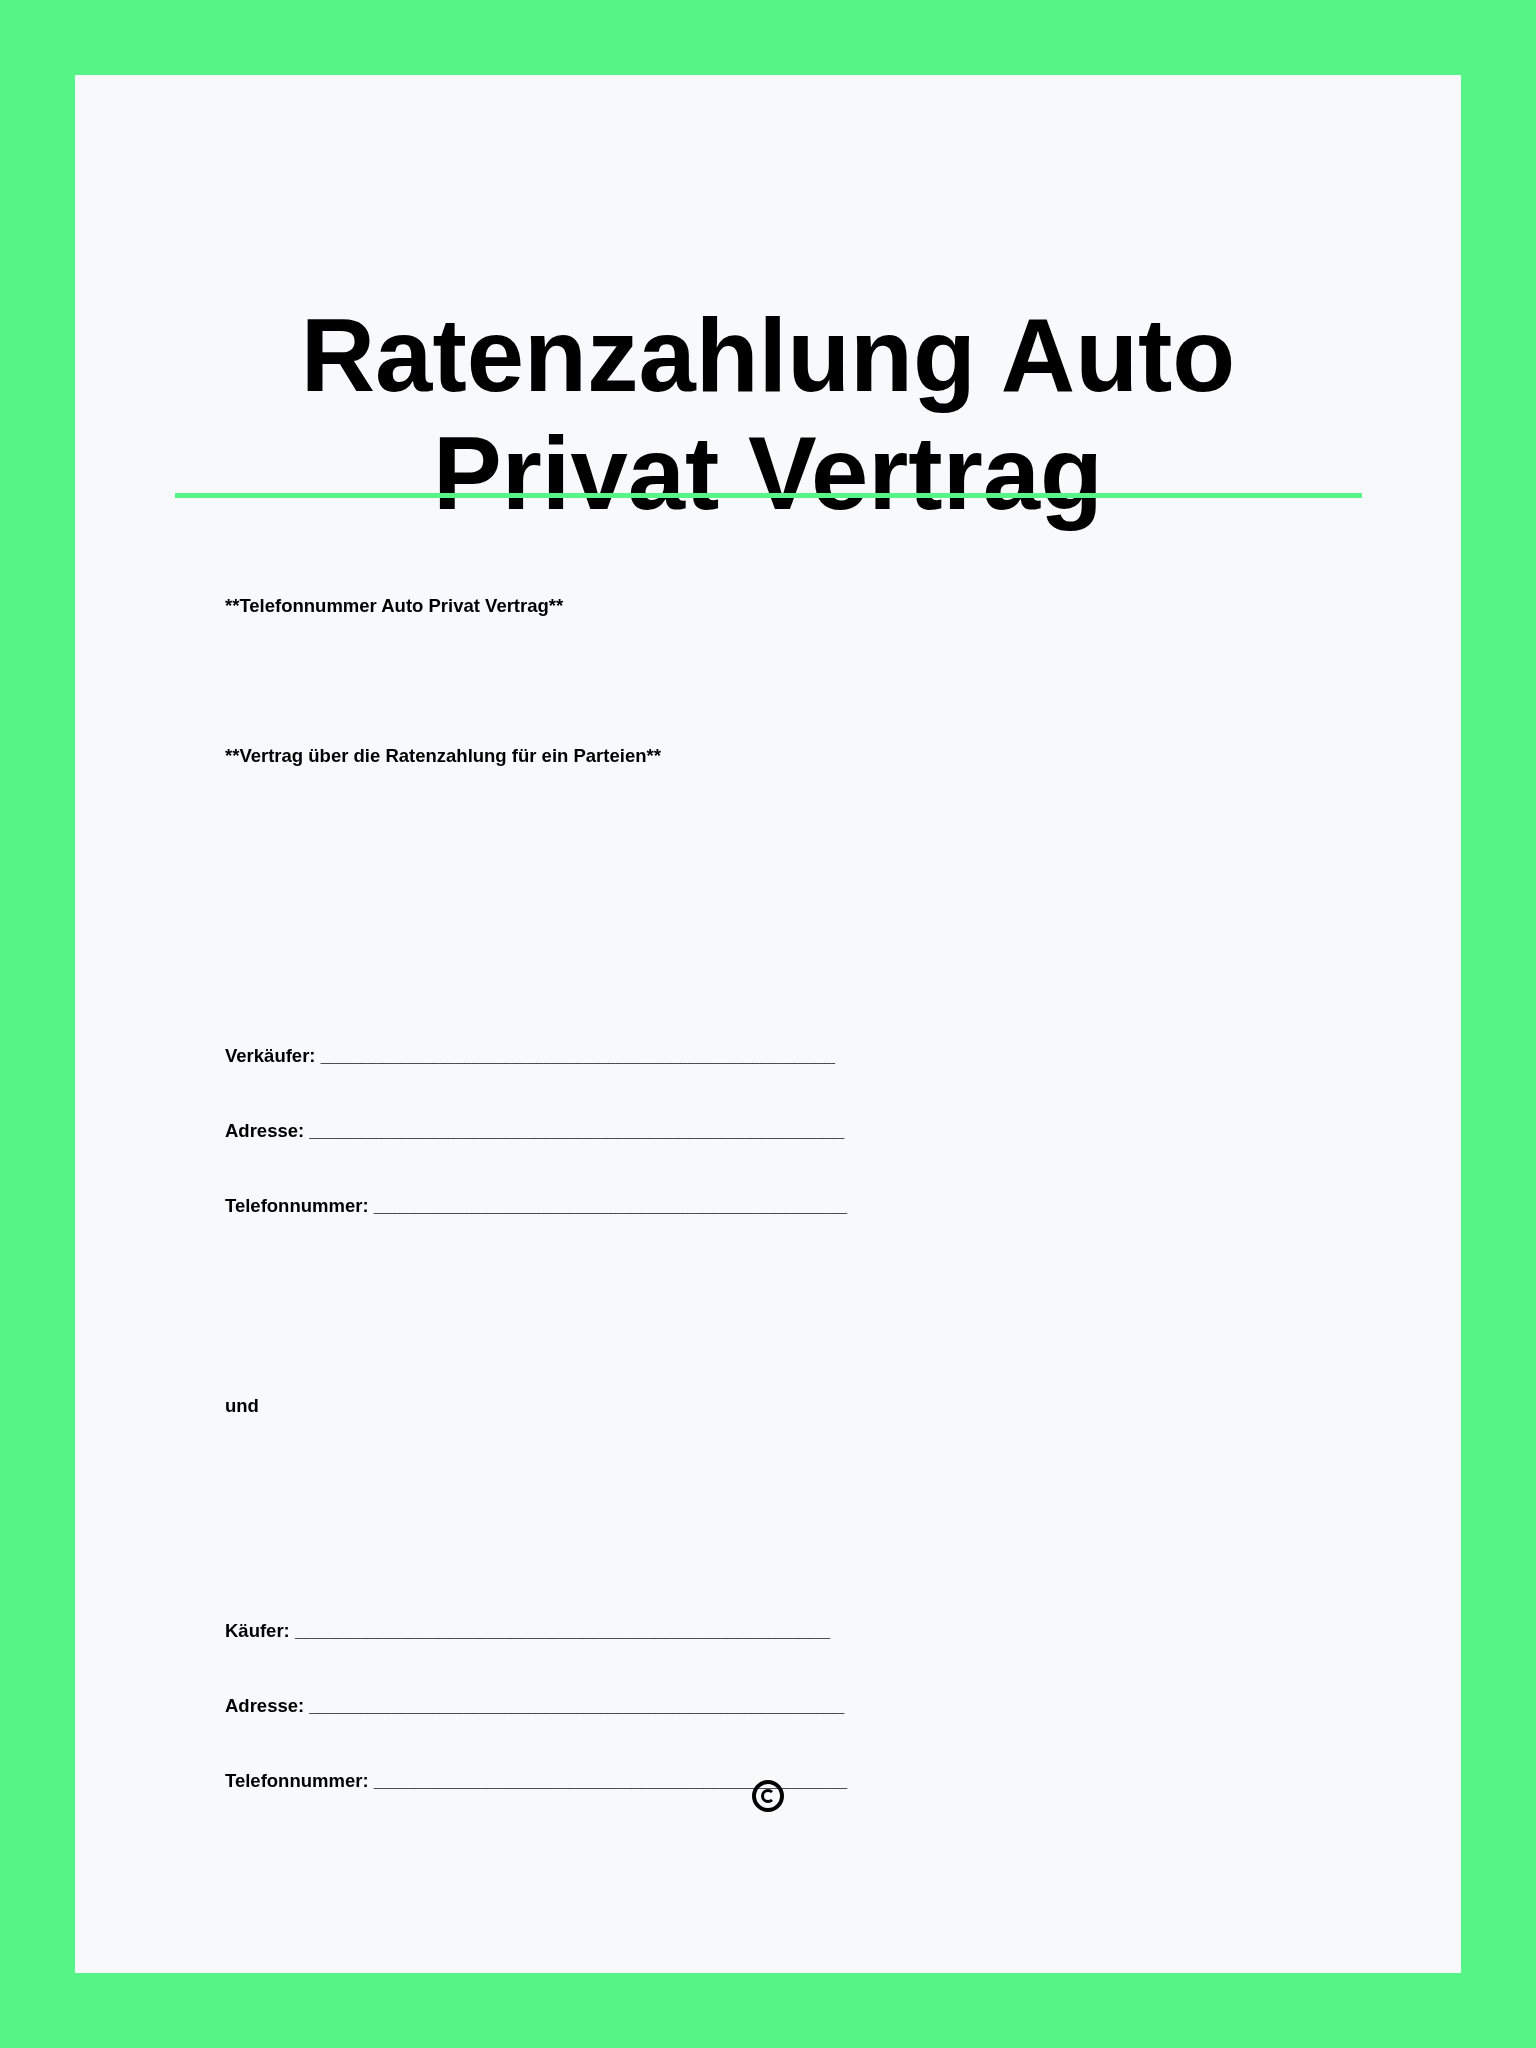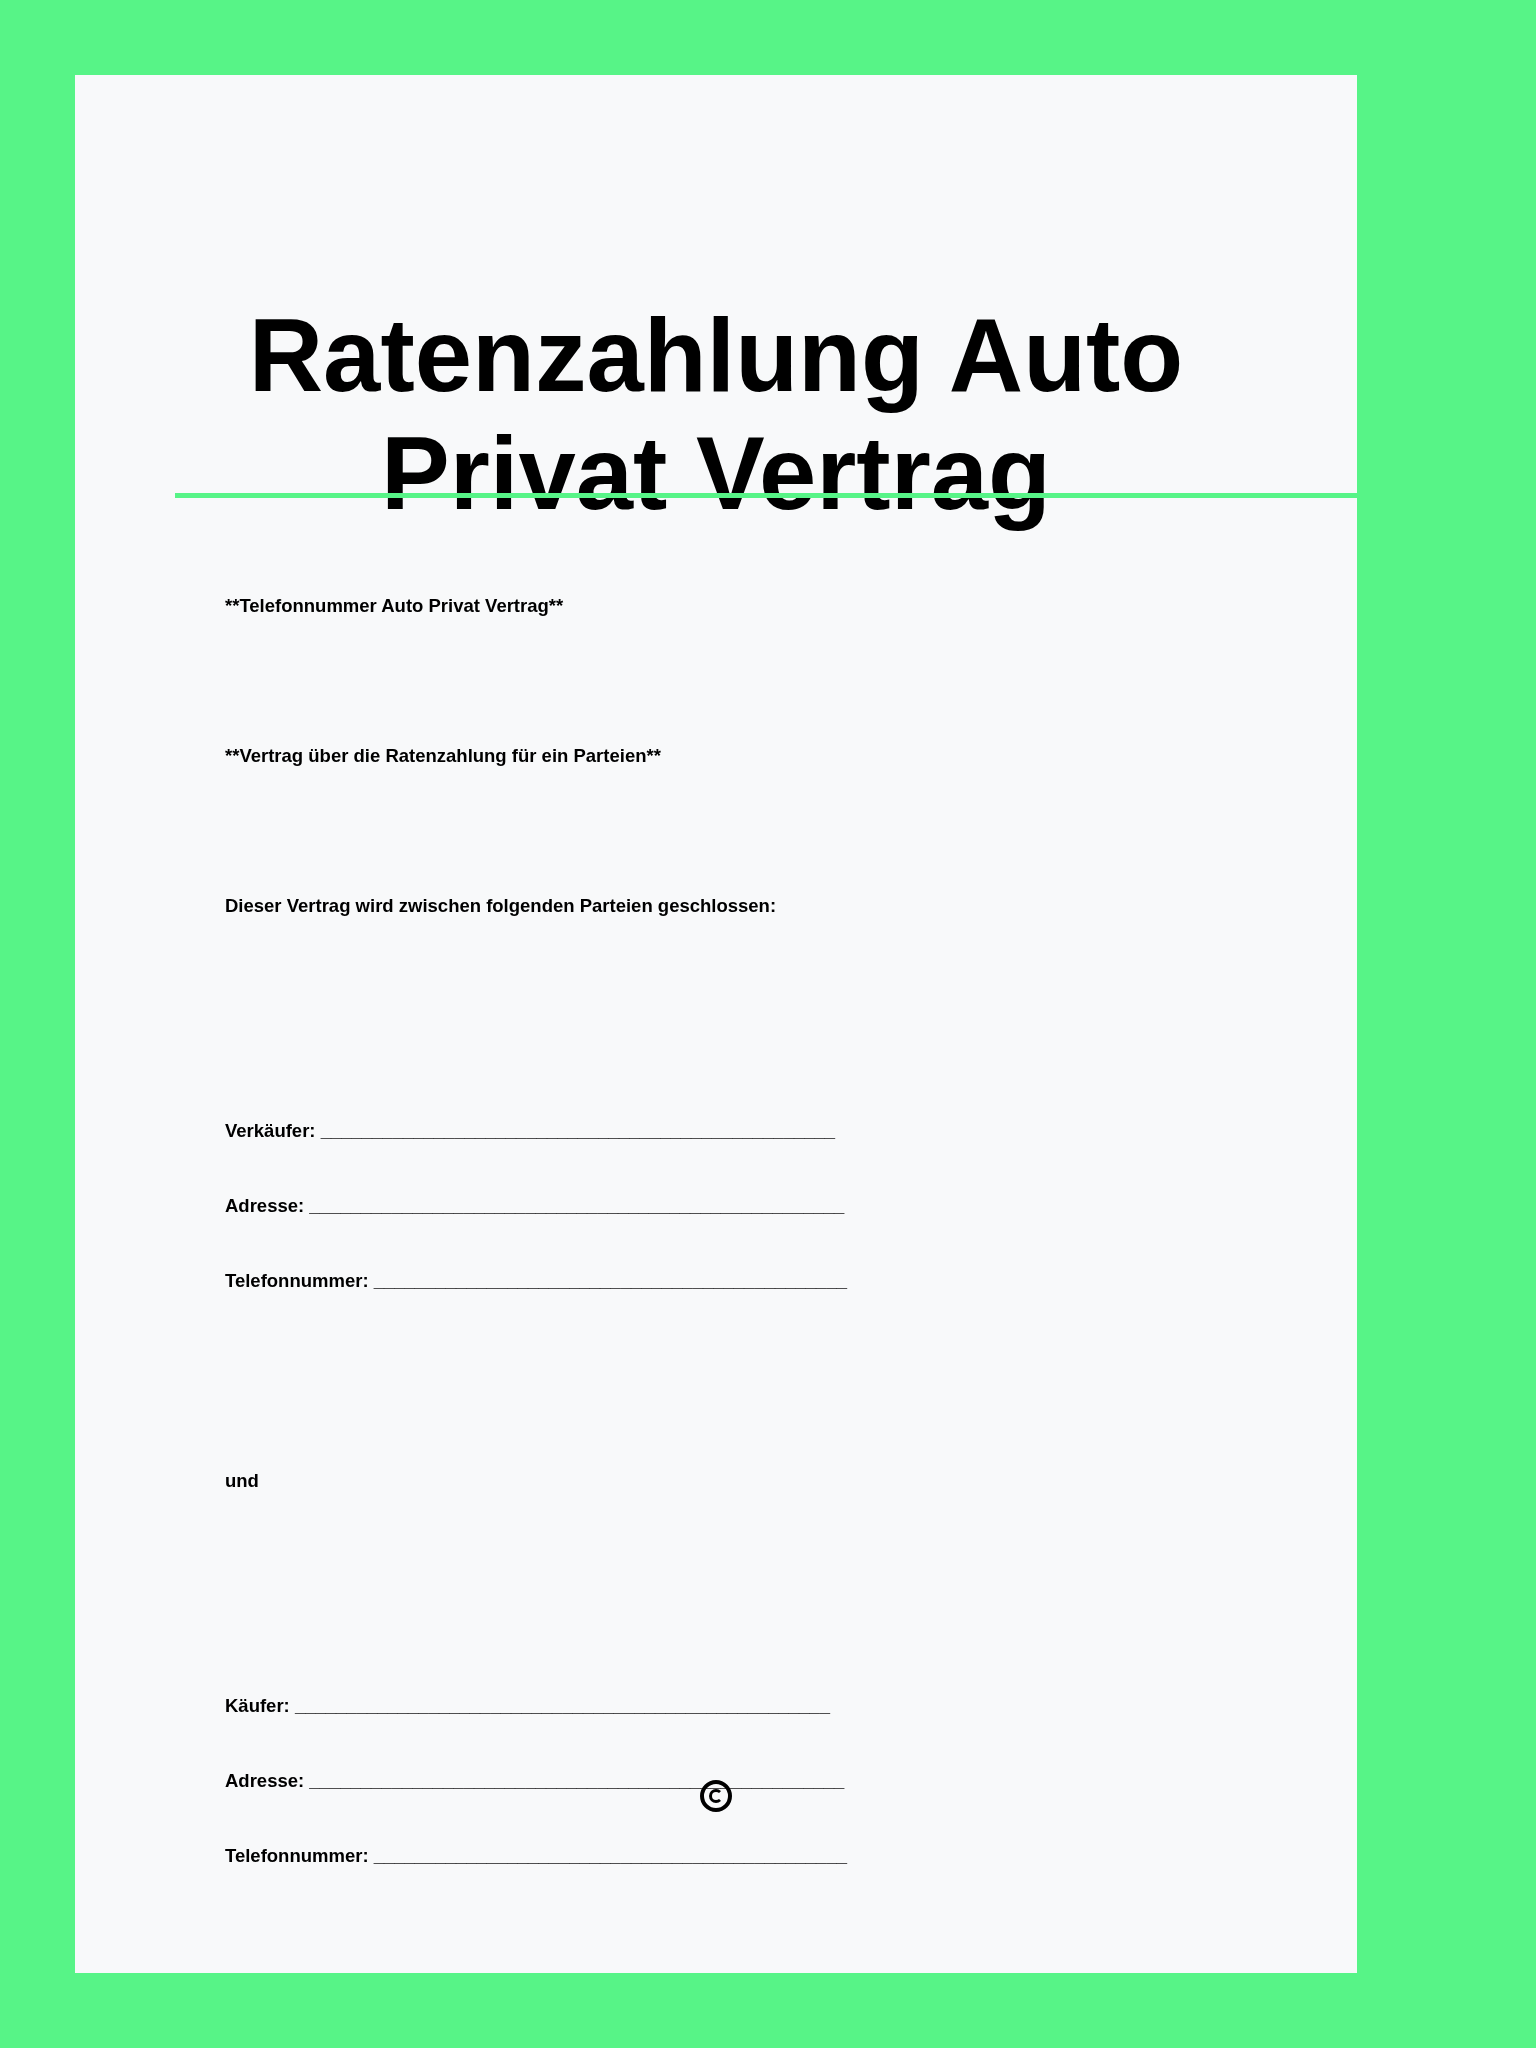--- a/index.html
+++ b/index.html
@@ -12,21 +12,21 @@
       background: #57F487;
       position: relative;
       overflow: hidden;
       font-family: "Liberation Sans", sans-serif;
       color: #000;
     }
     .page {
       position: absolute;
       left: 75px;
       top: 75px;
-      width: 1282px;
+      width: 1386px;
       height: 1898px;
       background: #F8F9FA;
       text-decoration: underline;
     }
     .title {
       position: absolute;
       left: 0;
       top: 222px;
       width: 100%;
       margin: 0;
@@ -106,21 +106,20 @@
     <span>Privat Vertrag</span>
   </h1>
 
   <div class="divider"></div>
 
   <div class="body">
     <span class="line">**Telefonnummer Auto Privat Vertrag**</span>
     <span class="gap"></span>
     <span class="line">**Vertrag über die Ratenzahlung für ein Parteien**</span>
     <span class="gap"></span>
-    <span class="line">Dieser Vertrag wird zwischen folgenden Parteien geschlossen:</span>
     <span class="gap"></span>
 
     <div>
       <span class="line">Verkäufer: __________________________________________________</span>
       <span class="line">Adresse: ____________________________________________________</span>
       <span class="line">Telefonnummer: ______________________________________________</span>
     </div>
     <span class="gap"></span>
     <span class="line">und</span>
     <span class="gap"></span>

